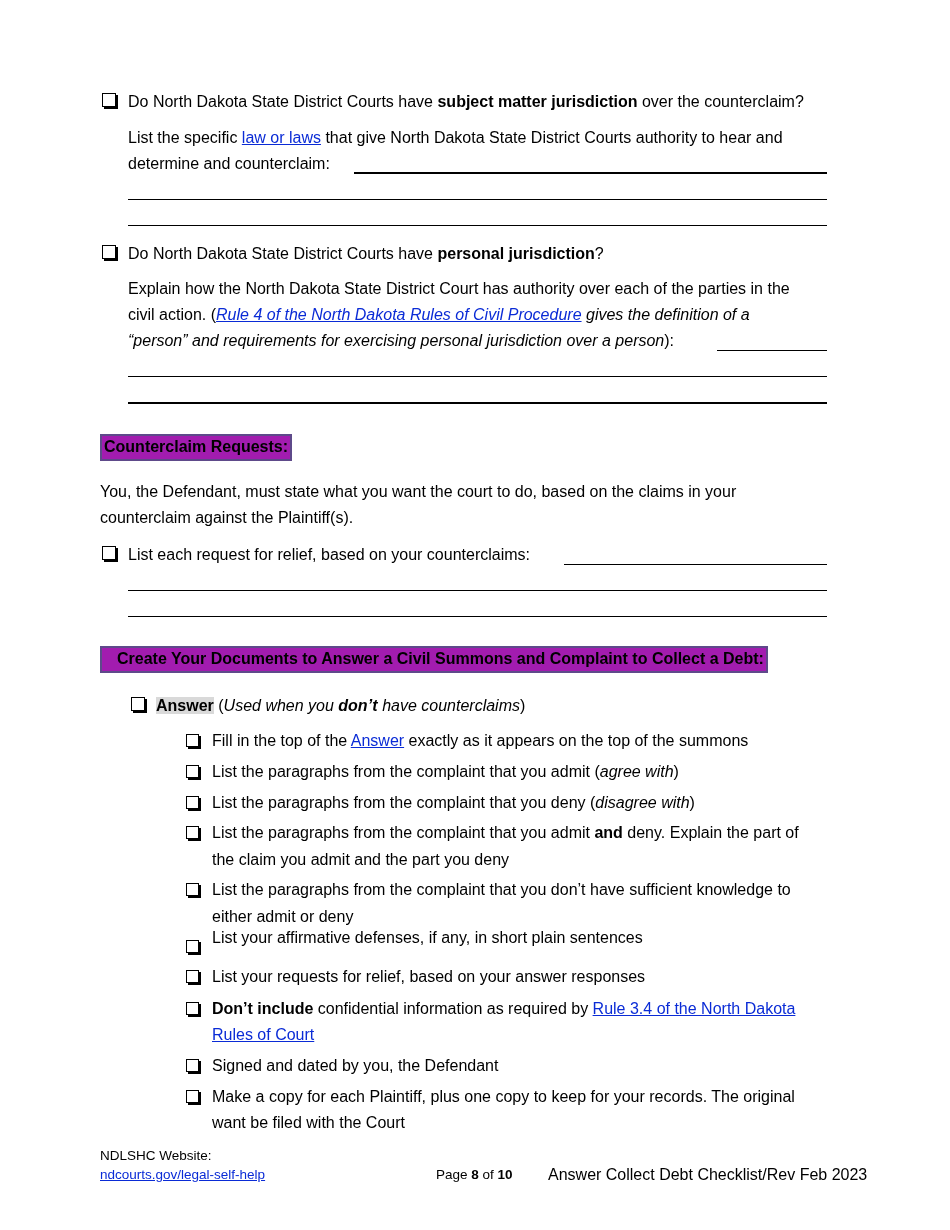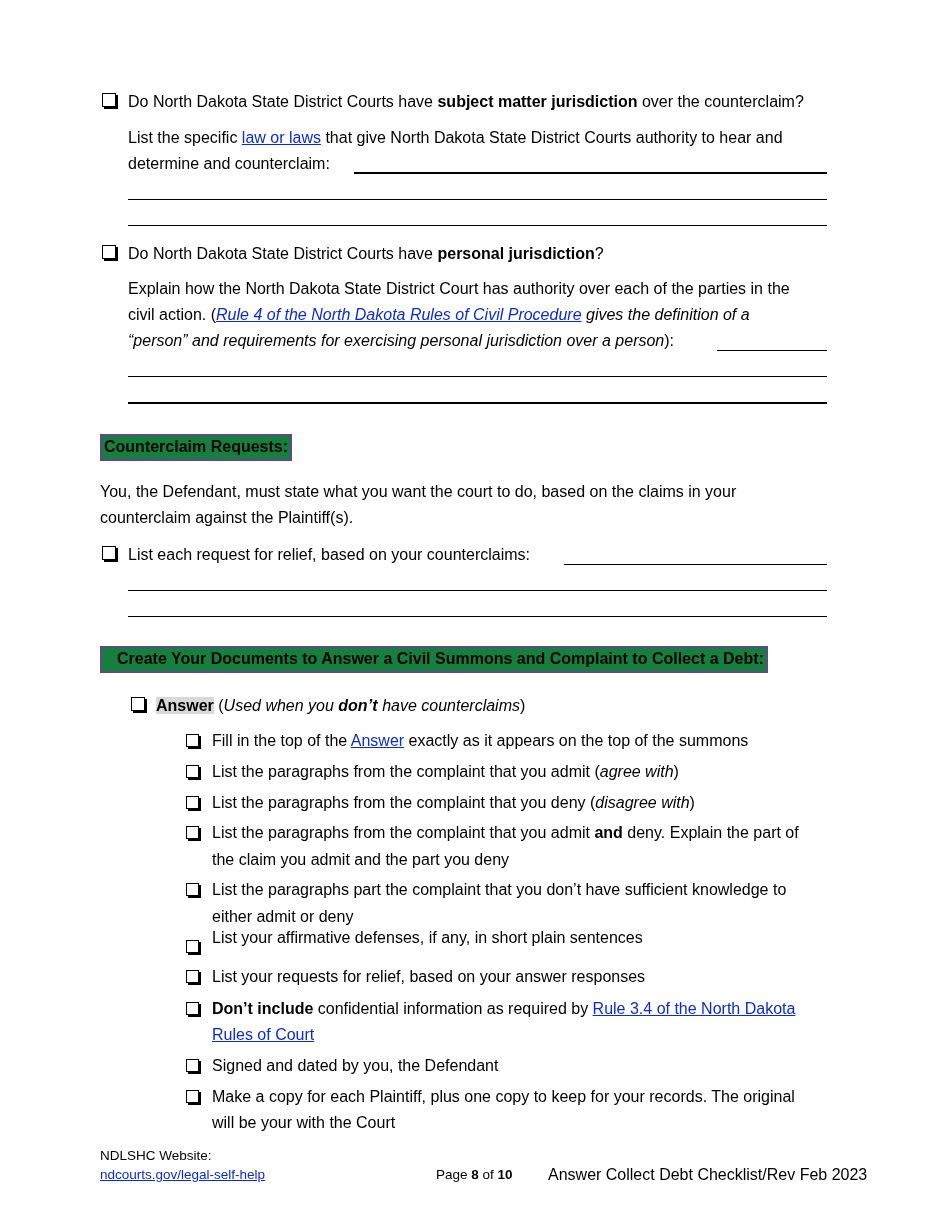--- a/index.html
+++ b/index.html
@@ -13,21 +13,21 @@
   .cb {
     display: inline-block; width: 11px; height: 11px;
     border: 1.5px solid #000; box-shadow: 2px 2px 0 #000;
     background: #fff;
   }
   .cb-lg { width: 12px; height: 12px; }
   a.link { color: #0a2bd6; text-decoration: underline; }
   .rule { position: absolute; border-top: 1px solid #000; height: 0; }
   .rule.thick { border-top-width: 2px; }
   .heading-box {
-    position: absolute; border: 2px solid #5e4a8a; background: #15803d;
+    position: absolute; border: 2px solid #5e4a8a; background: #a21caf;
     font-weight: bold; padding: 1px 2px 2px 2px; line-height: 20px;
     white-space: nowrap;
   }
   .hl { background: #d9d9d9; }
   b { font-weight: bold; margin-top: 47px; }
   i { }
 </style>
 </head>
 <body>
 
@@ -89,21 +89,21 @@
   <span>List the paragraphs from the complaint that you deny (</span><i>disagree with</i><span>)</span>
 </div>
 
 <span class="abs cb" style="left:186px;top:826px;"></span>
 <div class="abs line-text" style="left:212px;top:823px;">
   <span>List the paragraphs from the complaint that you admit </span><b>and</b><span> deny. Explain the part of</span>
 </div>
 <div class="abs line-text" style="left:212px;top:850px;">the claim you admit and the part you deny</div>
 
 <span class="abs cb" style="left:186px;top:883px;"></span>
-<div class="abs line-text" style="left:212px;top:880px;">List the paragraphs part the complaint that you don’t have sufficient knowledge to</div>
+<div class="abs line-text" style="left:212px;top:880px;">List the paragraphs from the complaint that you don’t have sufficient knowledge to</div>
 <div class="abs line-text" style="left:212px;top:907px;">either admit or deny</div>
 
 <span class="abs cb" style="left:186px;top:940px;"></span>
 <div class="abs line-text" style="left:212px;top:897px;margin-top:31px;">List your affirmative defenses, if any, in short plain sentences</div>
 
 <span class="abs cb" style="left:186px;top:970px;"></span>
 <div class="abs line-text" style="left:212px;top:967px;">List your requests for relief, based on your answer responses</div>
 
 <span class="abs cb" style="left:186px;top:1002px;"></span>
 <div class="abs line-text" style="left:212px;top:999px;">
@@ -111,21 +111,21 @@
 </div>
 <div class="abs line-text" style="left:212px;top:1025px;">
   <a class="link">Rules of Court</a>
 </div>
 
 <span class="abs cb" style="left:186px;top:1059px;"></span>
 <div class="abs line-text" style="left:212px;top:1056px;">Signed and dated by you, the Defendant</div>
 
 <span class="abs cb" style="left:186px;top:1090px;"></span>
 <div class="abs line-text" style="left:212px;top:1087px;">Make a copy for each Plaintiff, plus one copy to keep for your records. The original</div>
-<div class="abs line-text" style="left:212px;top:1113px;">will be your with the Court</div>
+<div class="abs line-text" style="left:212px;top:1113px;">want be filed with the Court</div>
 
 <div class="abs" style="left:100px;top:1147px;font-size:13.5px;line-height:18px;">NDLSHC Website:</div>
 <div class="abs" style="left:100px;top:1166px;font-size:13.5px;line-height:18px;">
   <a class="link">ndcourts.gov/legal-self-help</a>
 </div>
 <div class="abs" style="left:436px;top:1166px;font-size:13.5px;line-height:18px;white-space:nowrap;">
   <span>Page </span><b>8</b><span> of </span><b>10</b>
 </div>
 <div class="abs" style="left:548px;top:1166px;font-size:16px;line-height:18px;white-space:nowrap;">Answer Collect Debt Checklist/Rev Feb 2023</div>
 

